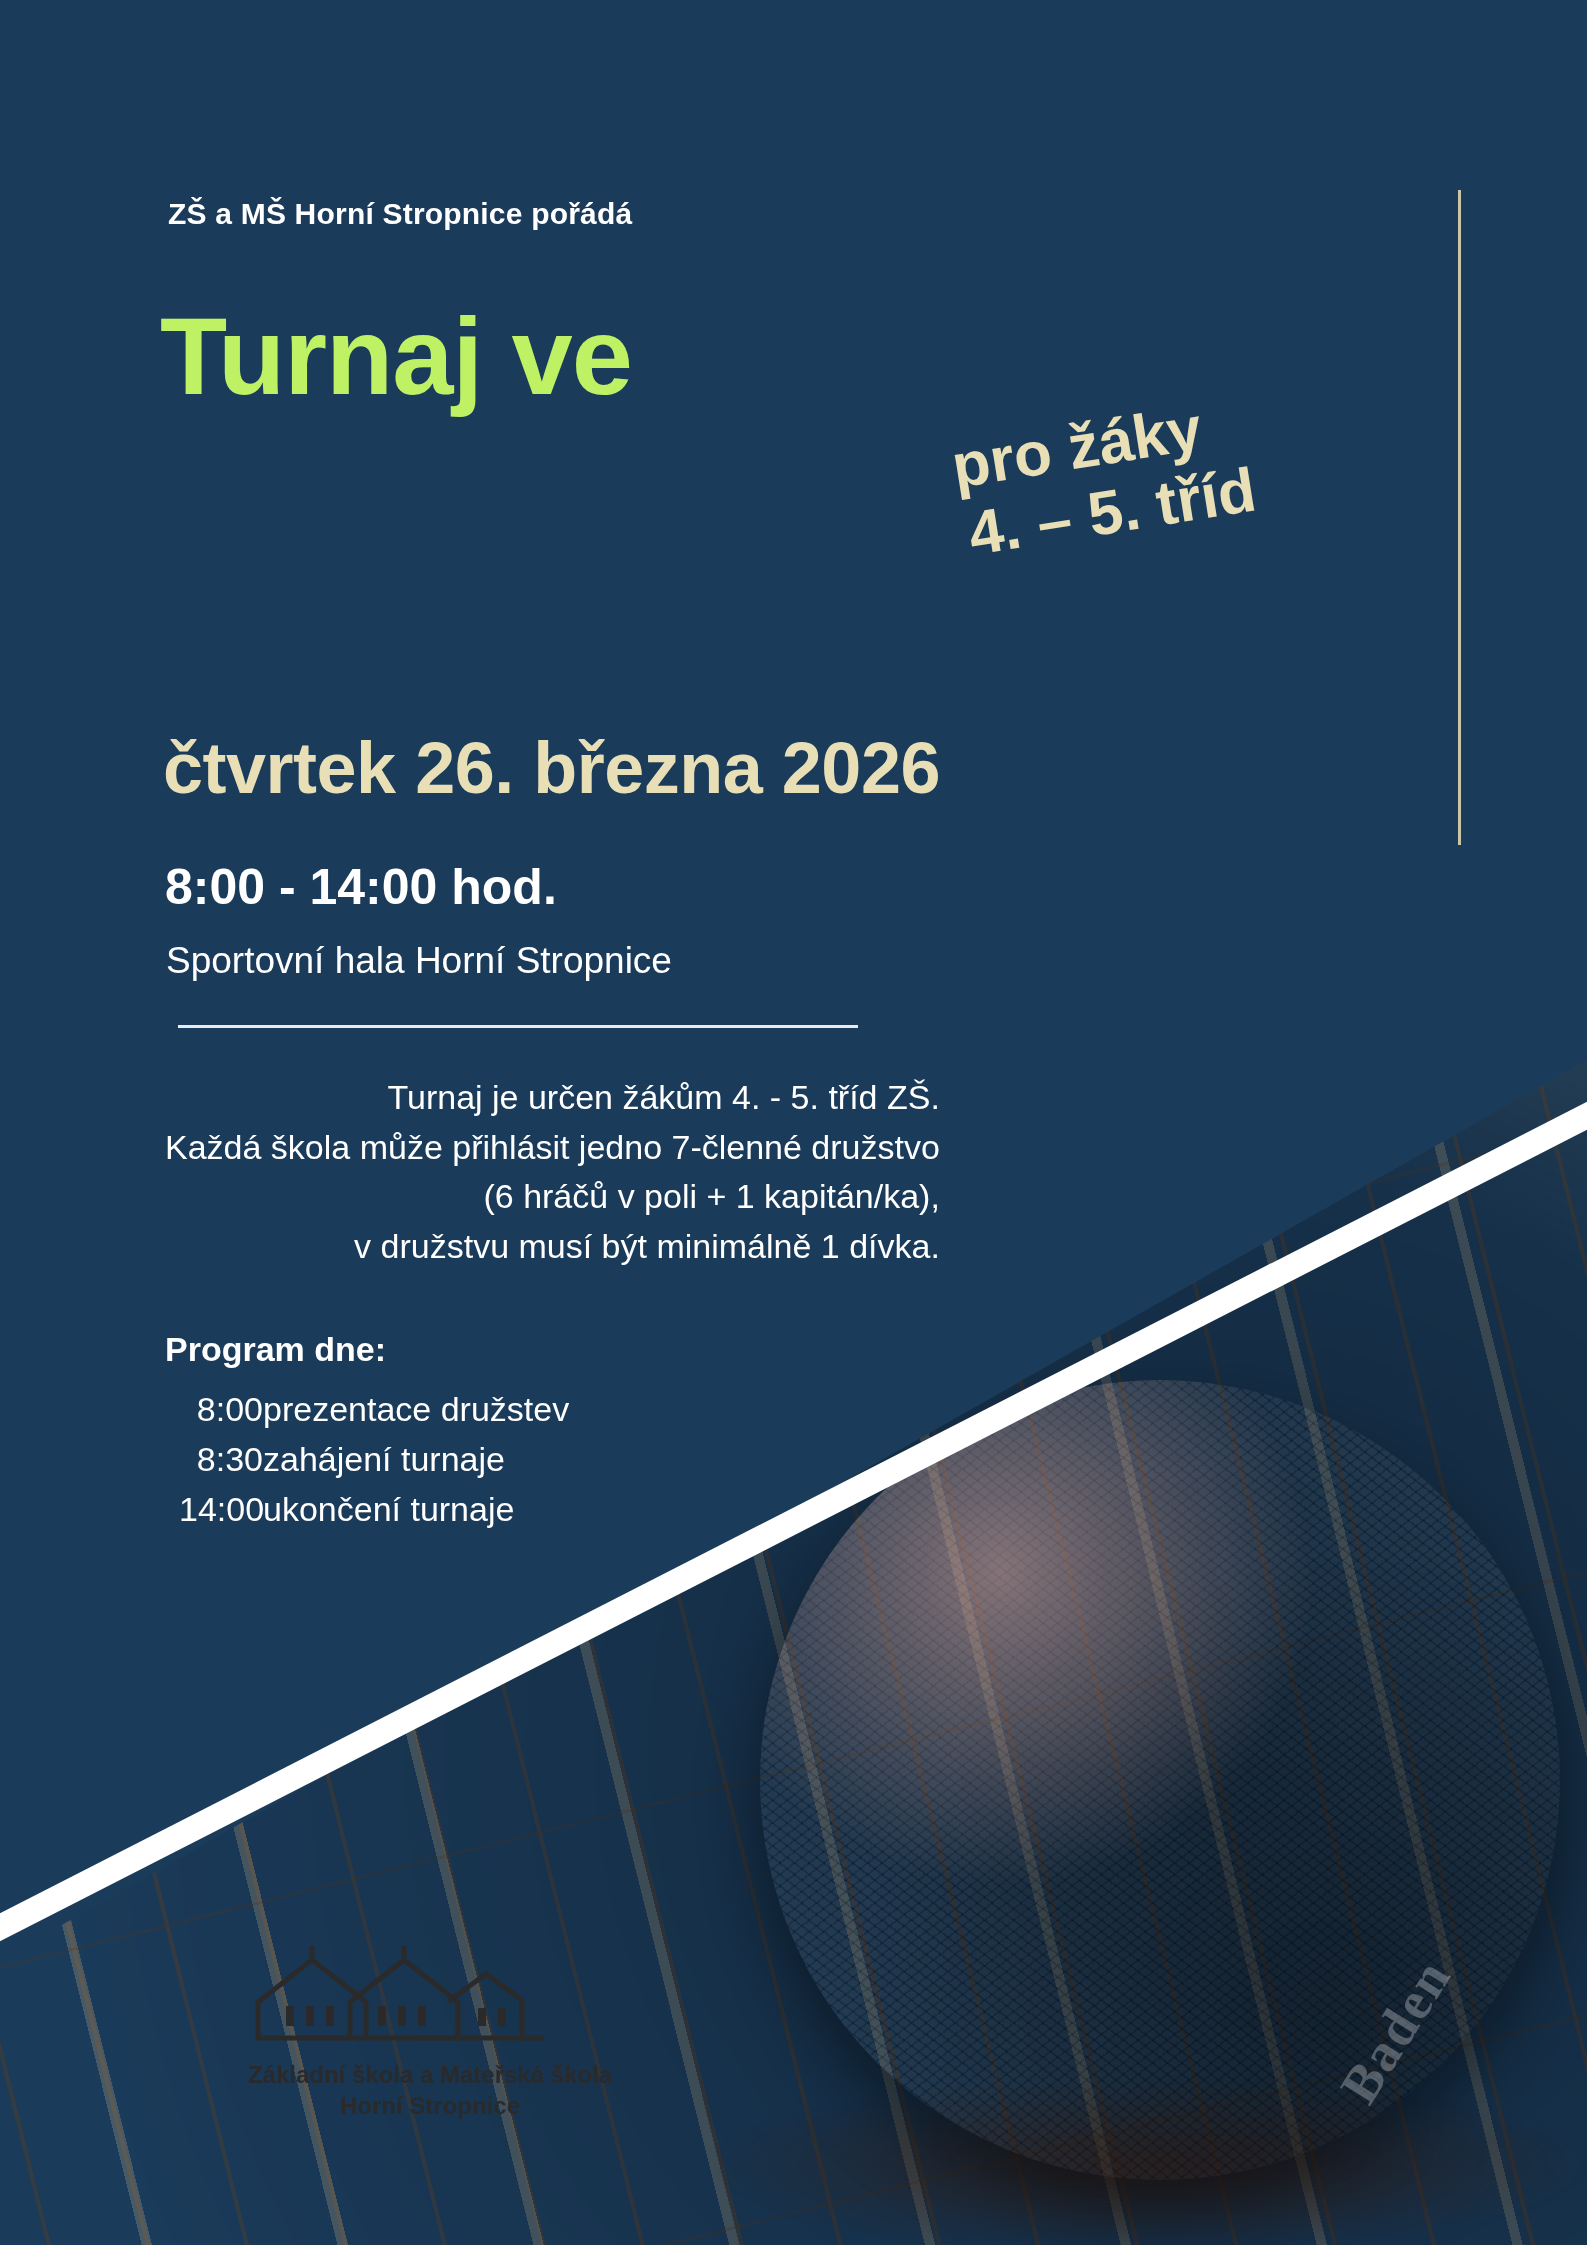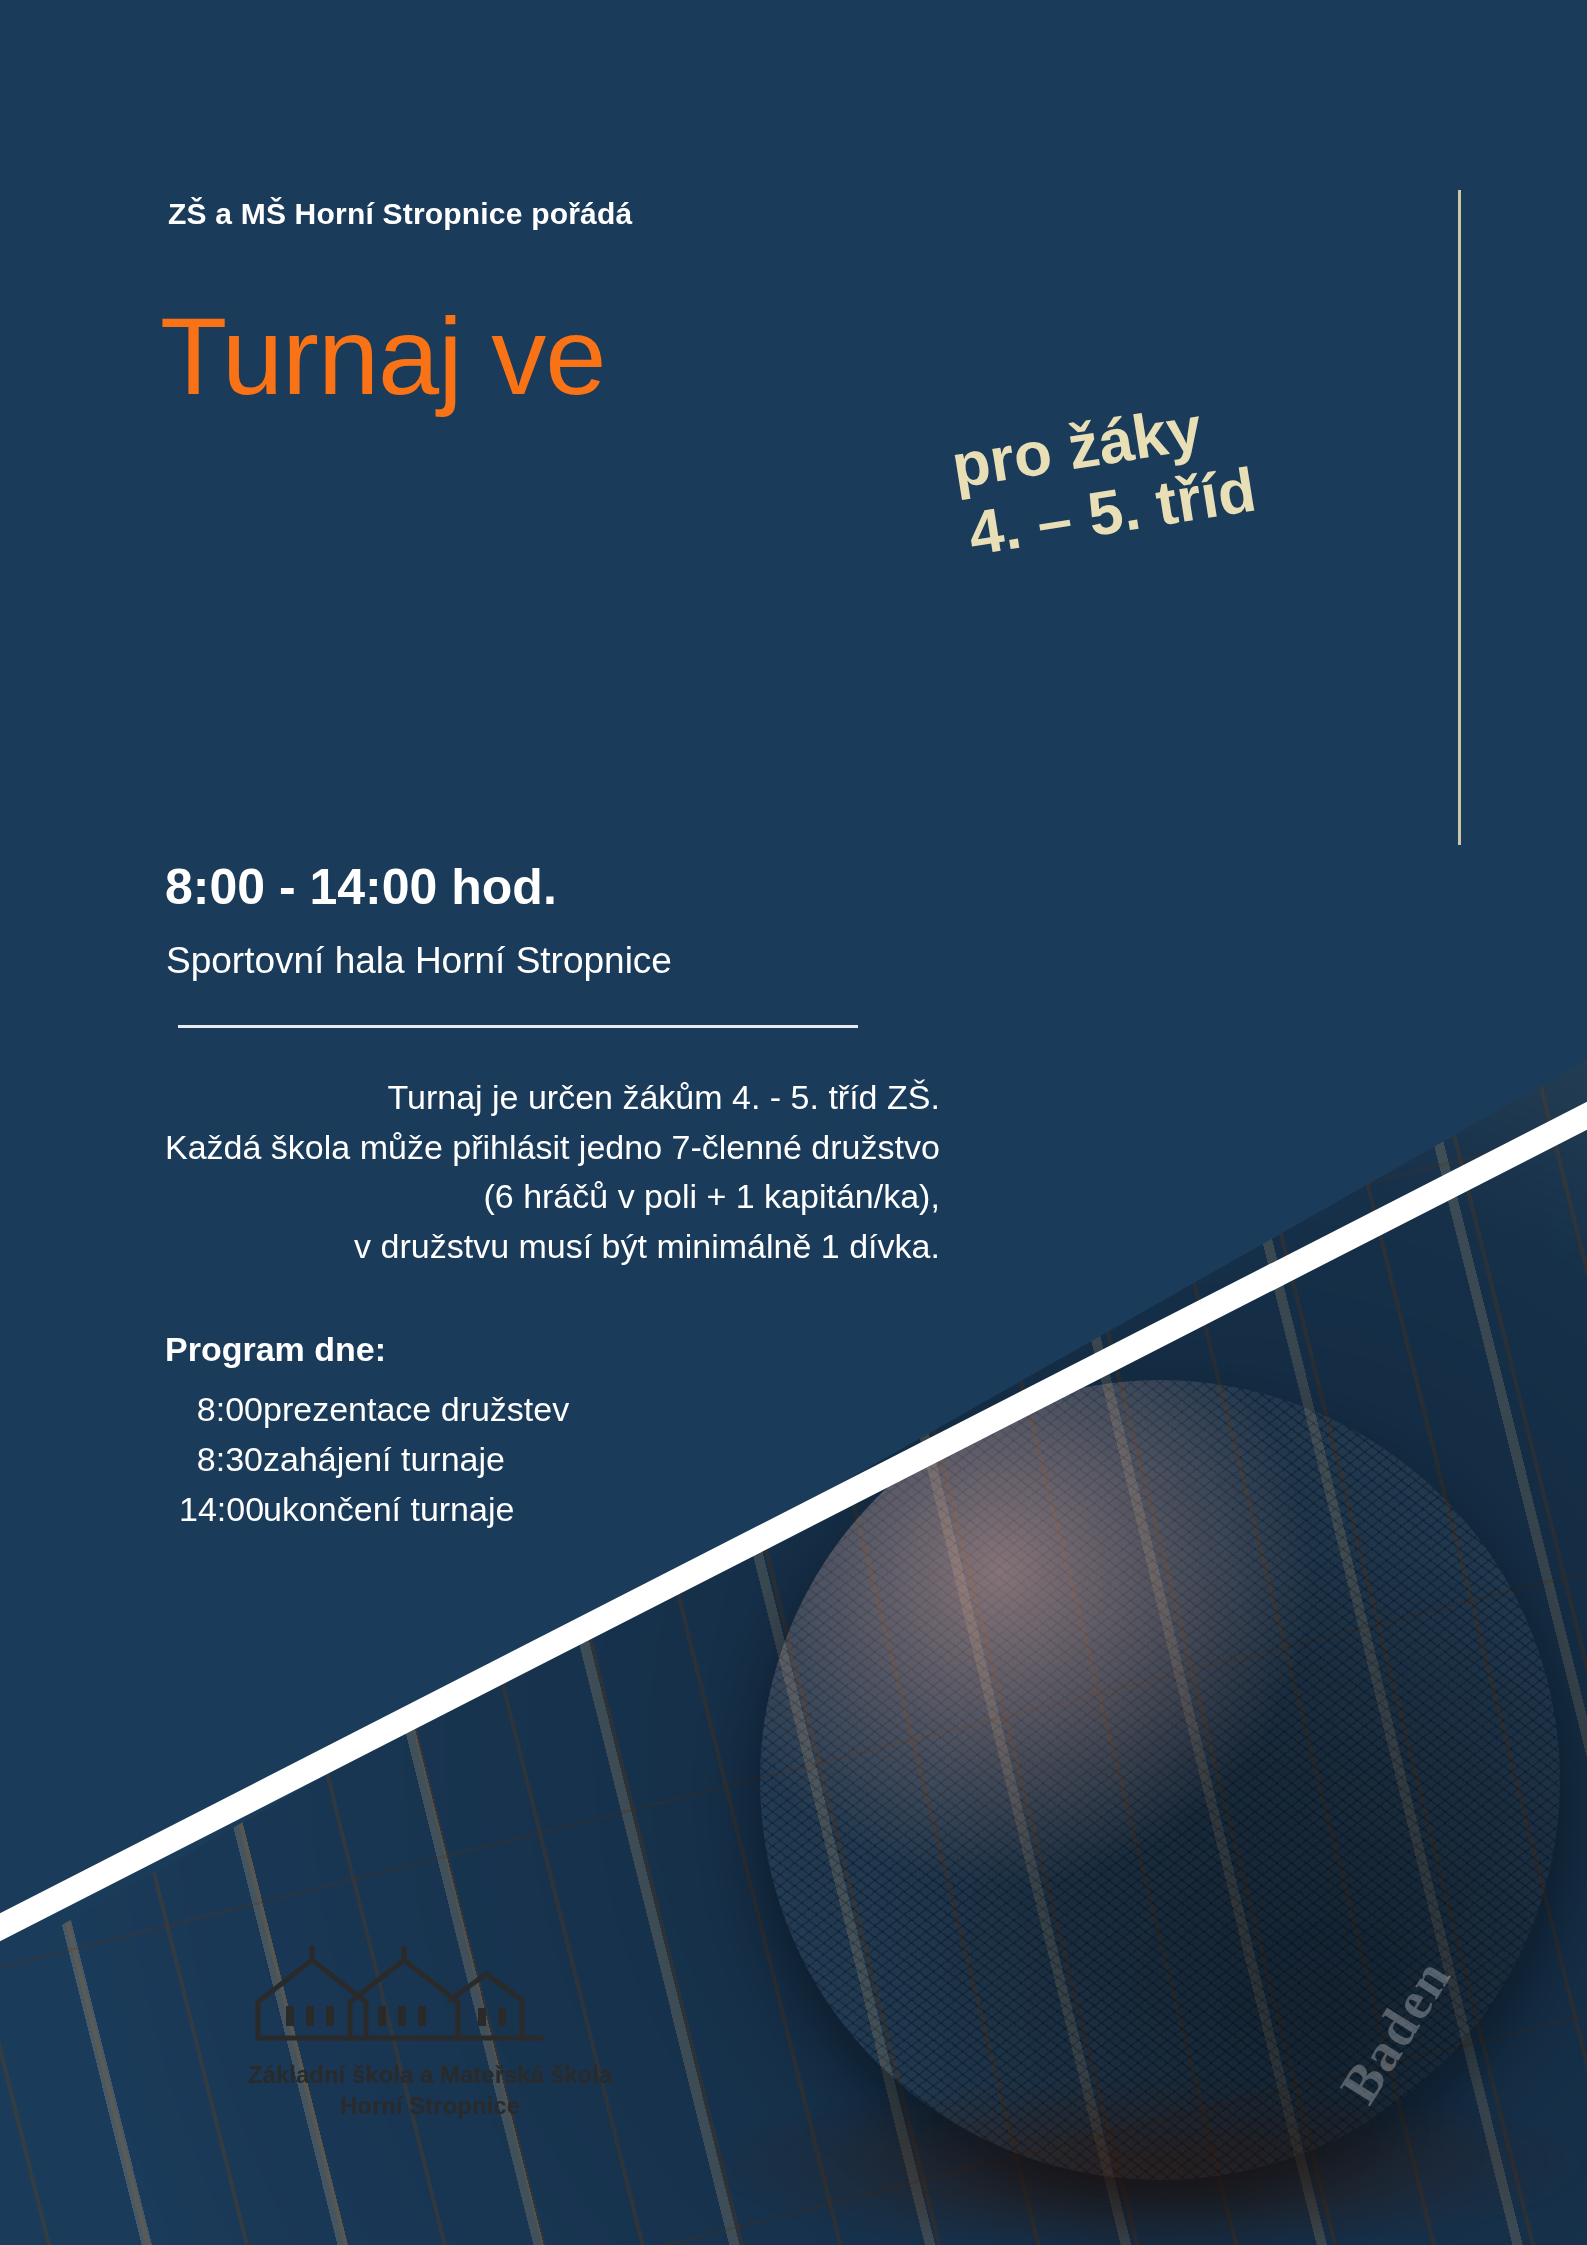--- a/index.html
+++ b/index.html
@@ -123,22 +123,22 @@
 
   
   .content { position:absolute; left:0; top:0; width:1587px; height:2245px; }
 
   .kicker {
     position:absolute; left:168px; top:197px;
     color:#ffffff; font-size:30px; font-weight:bold; letter-spacing:.2px;
   }
   .title {
     position:absolute; left:160px; top:300px;
-    color:#f97316;
-    font-size:110px; font-weight:normal; line-height:1.02;
+    color:#bef264;
+    font-size:110px; font-weight:bold; line-height:1.02;
     letter-spacing:-1px;
   }
   .title span { display:block; }
 
   .badge {
     position:absolute; left:955px; top:395px;
     width:470px;
     transform:rotate(-9deg);
     color:#e9dfb6;
     font-size:62px; font-weight:bold; line-height:1.12;
@@ -230,20 +230,21 @@
       <span>Turnaj ve</span>
     </div>
 
     <div class="badge">
       <span class="line1">pro žáky</span>
       <span class="line2">4. – 5. tříd</span>
     </div>
 
     <div class="vrule"></div>
 
+    <div class="date">čtvrtek 26. března 2026</div>
     <div class="time">8:00 - 14:00 hod.</div>
     <div class="venue">Sportovní hala Horní Stropnice</div>
     <div class="hrule"></div>
 
     <div class="desc">
       <p>Turnaj je určen žákům 4. - 5. tříd ZŠ.</p>
       <p>Každá škola může přihlásit jedno 7-členné družstvo</p>
       <p>(6 hráčů v poli + 1 kapitán/ka),</p>
       <p>v družstvu musí být minimálně 1 dívka.</p>
     </div>

